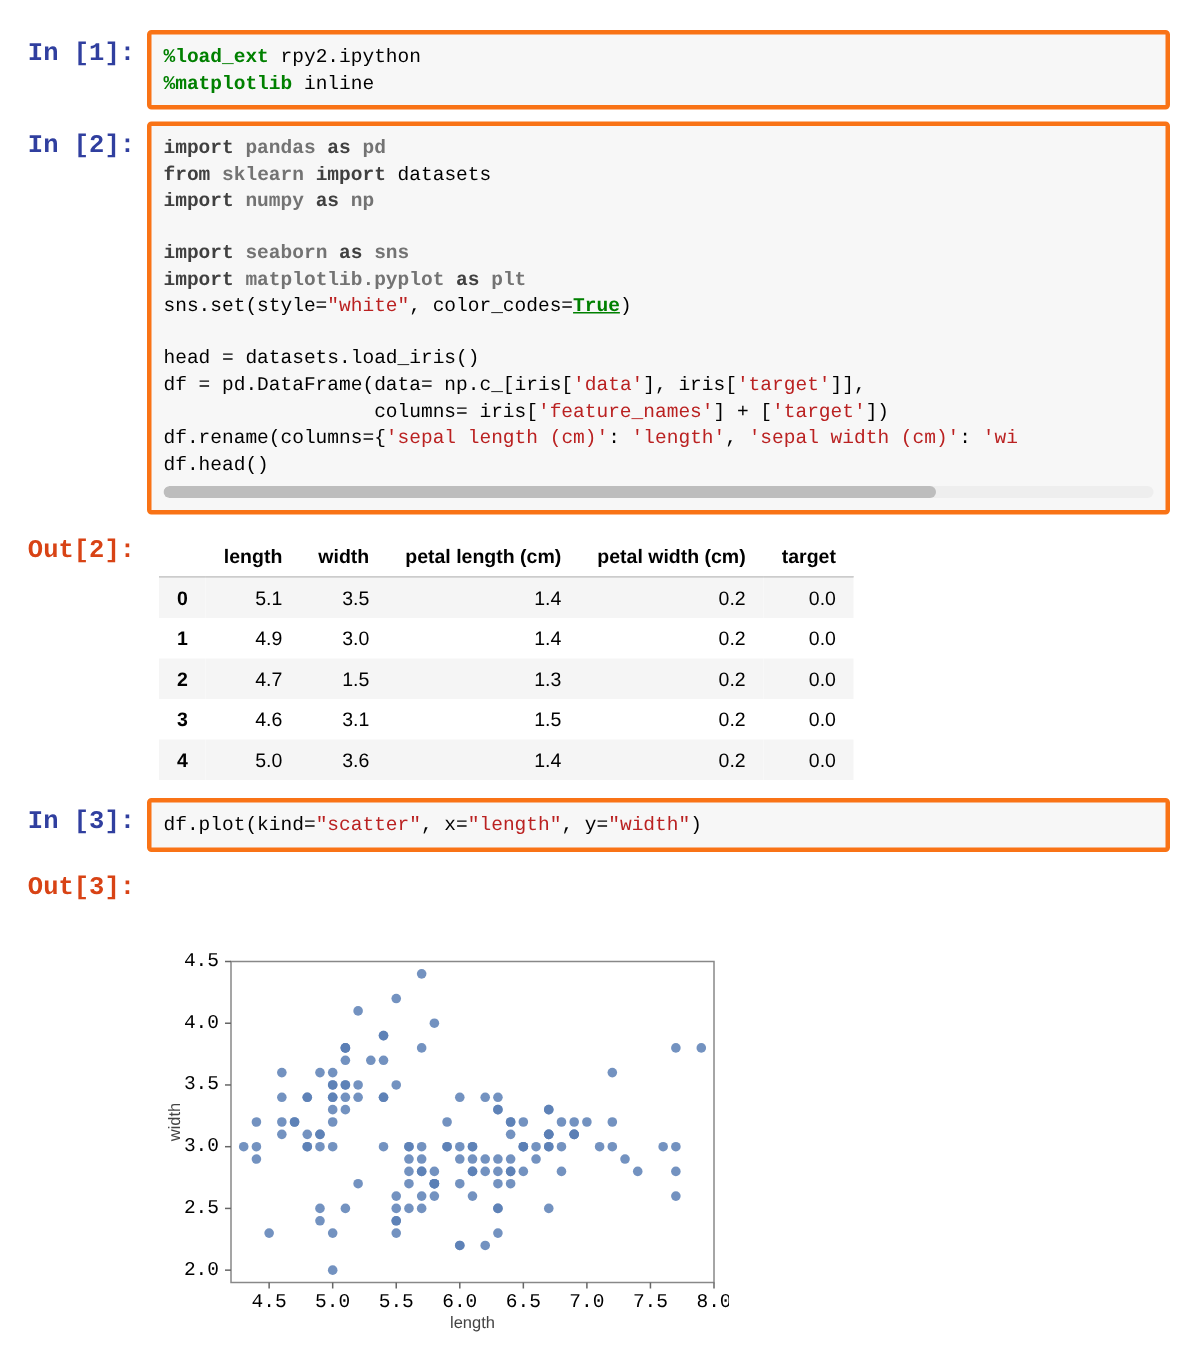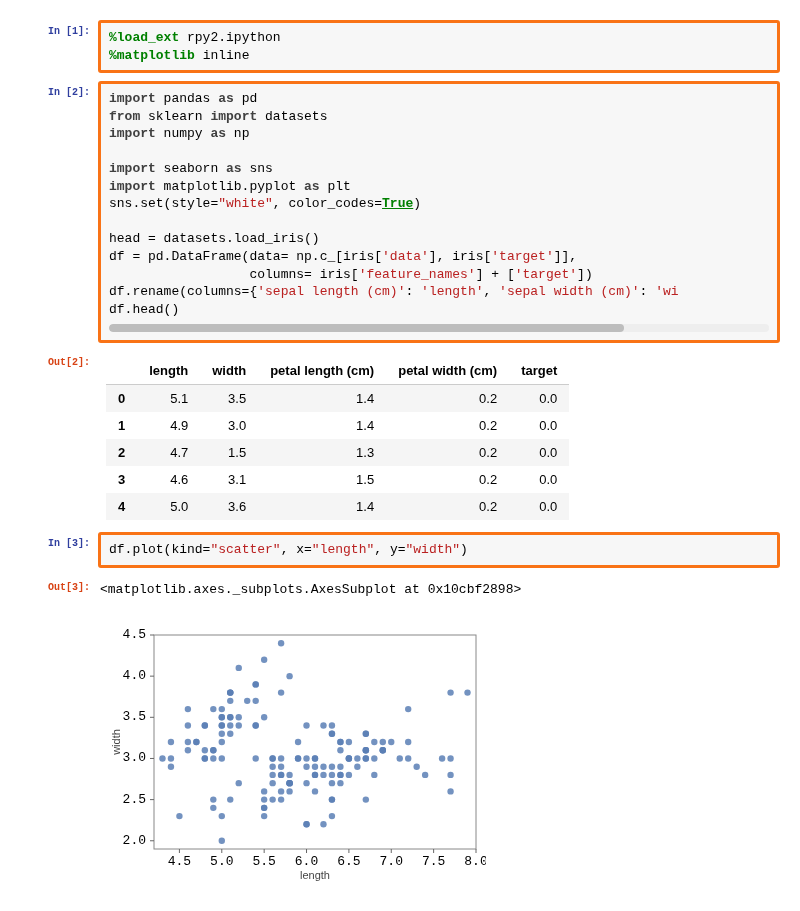--- a/index.html
+++ b/index.html
@@ -13,21 +13,21 @@
   .cell {
     display: flex;
     margin-bottom: 8px;
   }
   .prompt {
     width: 86px;
     min-width: 86px;
     text-align: right;
     padding: 6px 8px 4px 4px;
     font-family: Menlo, Monaco, Consolas, "Courier New", monospace;
-    font-size: 10px;
+    font-size: 17px;
     line-height: 1.25;
   }
   .prompt-in { color: #303F9F; font-weight: bold; }
   .prompt-out { color: #D84315; font-weight: bold; }
   .input-area {
     flex: 1;
     background: #f7f7f7;
     border: 3px solid #f97316;
     border-radius: 3px;
     padding: 6px 8px;
@@ -79,21 +79,21 @@
   }
   .dataframe tbody th {
     font-weight: bold;
     text-align: right;
   }
   .dataframe tbody tr:nth-child(odd) { background: #f5f5f5; }
 
   
   .tok-mag { color: #008000; font-weight: bold; }   
   .tok-kw  { color: #404040; font-weight: bold; }   
-  .tok-nm  { color: #000000; font-weight: normal; margin-top: 27px; }   
+  .tok-nm  { color: #737373; font-weight: bold; margin-top: 27px; }   
   .tok-str { color: #ba2121; }                      
   .tok-blt { color: #008000; font-weight: bold; text-decoration: underline; }   
 
   
   .plot-wrap {
     margin: 10px 0 0 8px;
   }
   .axis-label { font-size: 11px; fill: #444; font-family: Arial, sans-serif;}
   .plot-border { fill: none; stroke: #888; stroke-width: 1; }
   .dot { fill: #5a7fb5; opacity: 0.85; }
@@ -185,21 +185,20 @@
   </div>
 </div>
 
 <div class="cell">
   <div class="prompt prompt-in">In [3]:</div>
   <div class="input-area"><span>df.plot(kind=</span><span class="tok-str">"scatter"</span><span>, x=</span><span class="tok-str">"length"</span><span>, y=</span><span class="tok-str">"width"</span><span>)</span></div>
 </div>
 
 <div class="cell">
   <div class="prompt prompt-out">Out[3]:</div>
-  <div class="output-area output-plain">&lt;matplotlib.axes._subplots.AxesSubplot at 0x10cbf2898&gt;</div>
 </div>
 
 <div class="cell">
   <div class="prompt"></div>
   <div class="output-area">
     <div class="plot-wrap">
       <svg id="scatter-svg" width="380" height="260">
           <rect x="48" y="10" width="322" height="214" class="plot-border"></rect>
           <line x1="73.42105263157893" y1="224" x2="73.42105263157893" y2="228" class="tick" stroke="#666"></line>
           <text x="73.42105263157893" y="240" text-anchor="middle" class="axis">4.5</text>

